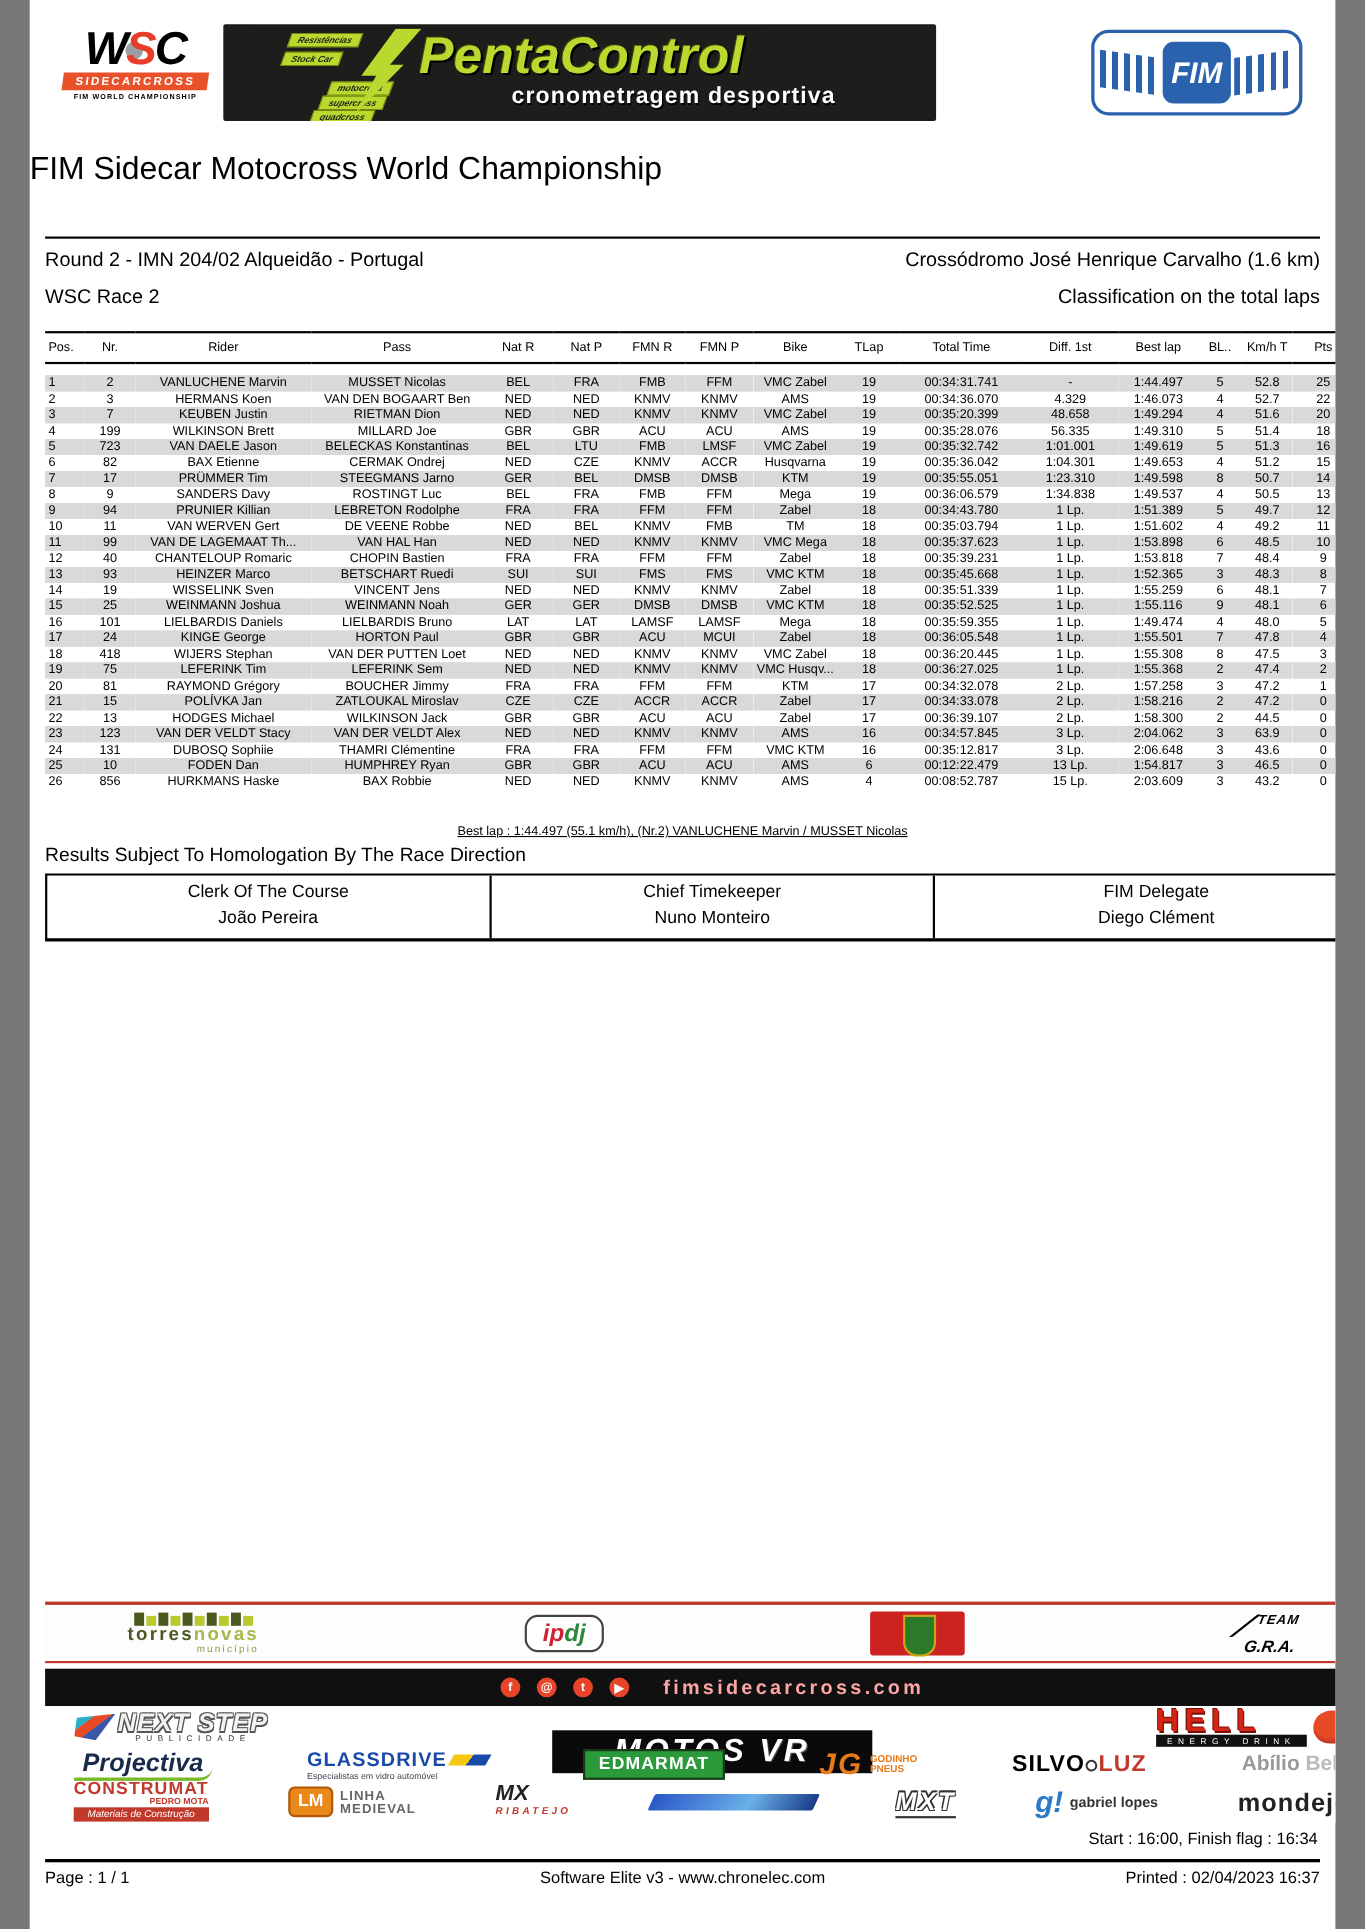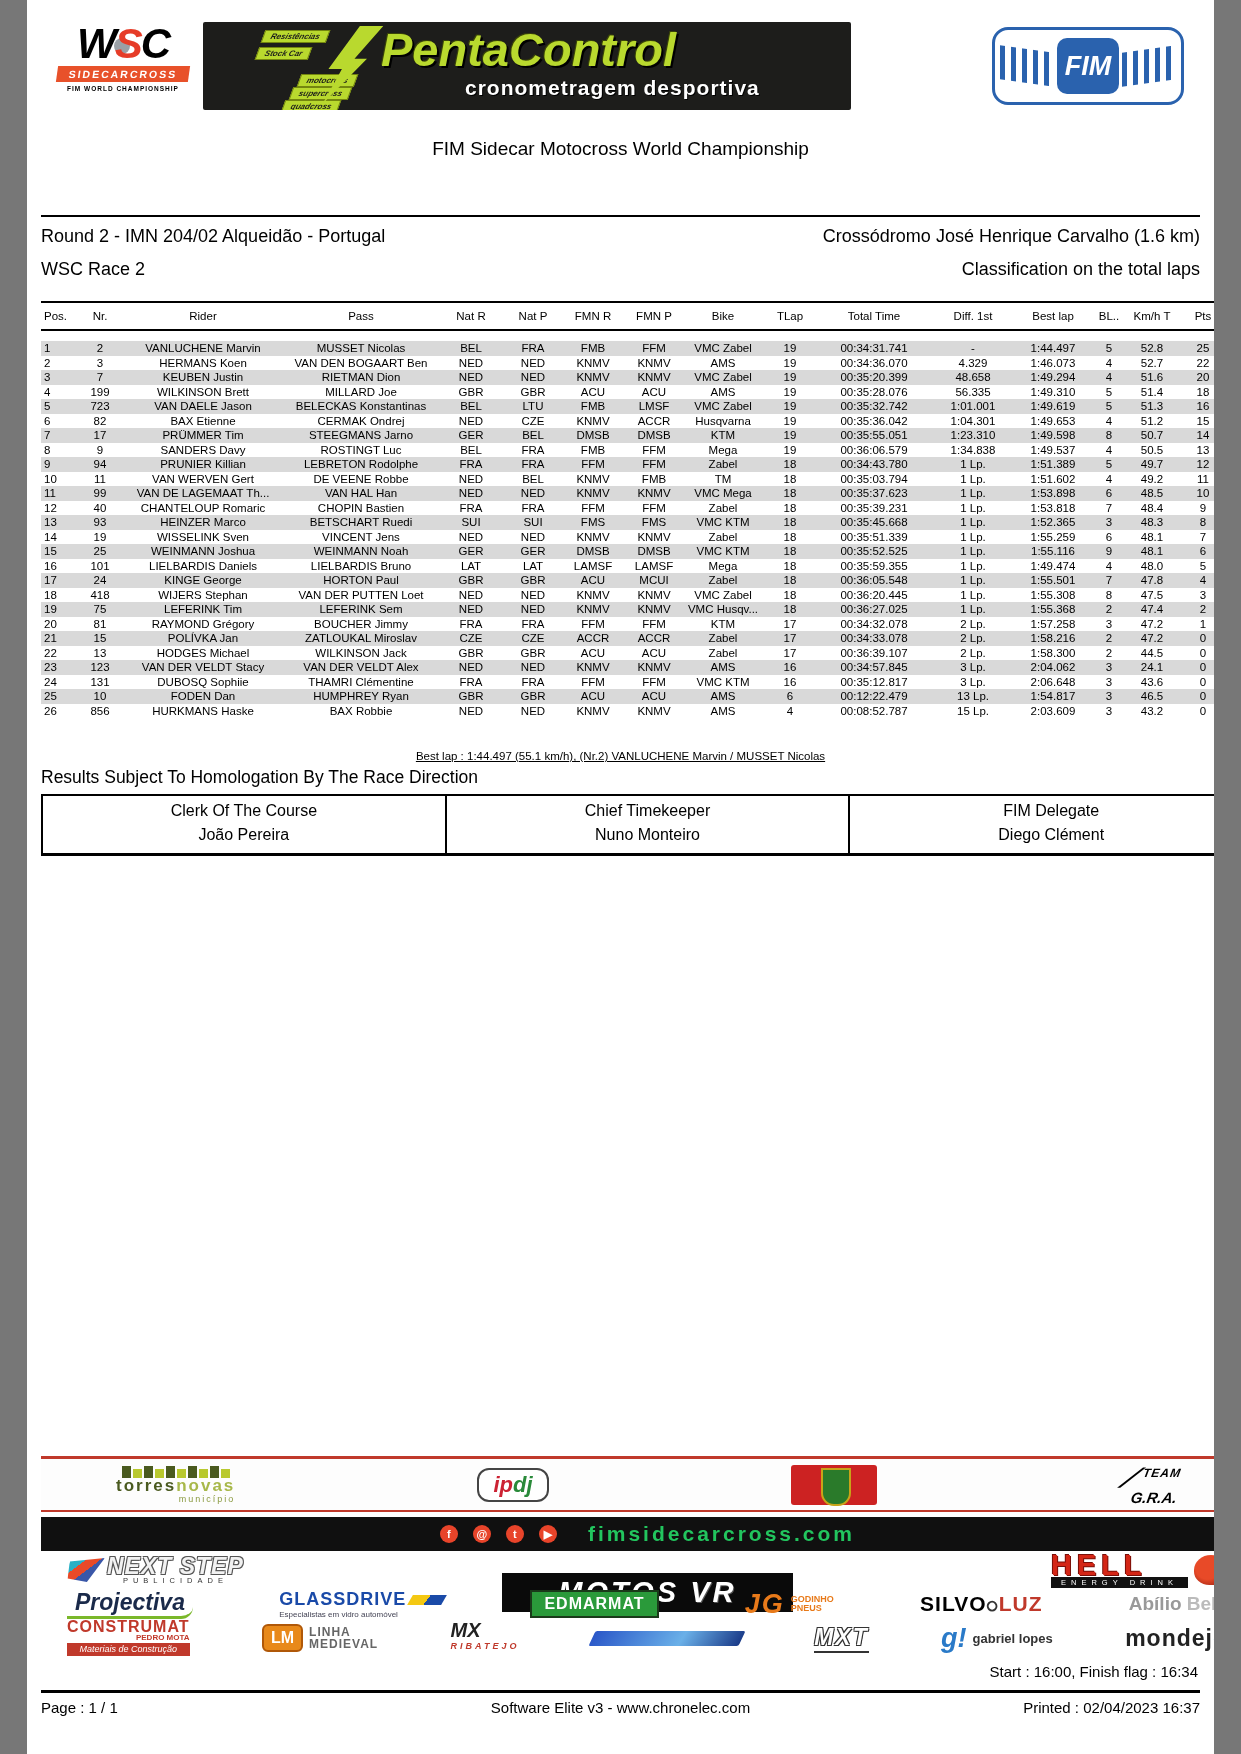--- a/index.html
+++ b/index.html
@@ -29,21 +29,21 @@
         letter-spacing:1px;white-space:nowrap;text-shadow:1px 1px 0 #000;}
 
   .fim{margin-left:auto;width:176px;height:72px;margin-top:5px;border:3px solid #2a62ae;border-radius:16px;
        background:#fff;display:flex;align-items:center;justify-content:center;overflow:hidden;padding:0 5px;}
   .fim-wing{flex:1;height:34px;background:repeating-linear-gradient(90deg,#2a62ae 0 5px,#fff 5px 11px);}
   .fim-wing.left{transform:skewY(8deg);}  .fim-wing.right{transform:skewY(-8deg);}
   .fim-center{width:62px;height:56px;background:#2a62ae;border-radius:10px;color:#fff;font-weight:bold;
        font-style:italic;font-size:27px;display:flex;align-items:center;justify-content:center;flex:none;margin:0 3px;}
 
   
-  .title{position:absolute;top:138px;left:0;right:0;text-align:center;font-size:19px;}
+  .title{position:absolute;top:138px;left:0;right:0;font-size:29px;}
   .datetime{position:absolute;top:181px;left:0;right:0;text-align:center;font-size:17px;}
   .rule1{position:absolute;top:215px;left:14px;right:14px;border-top:2px solid #000;}
   .event-row{position:absolute;top:226px;left:14px;right:14px;display:flex;justify-content:space-between;font-size:18px;}
   .race-row{position:absolute;top:259px;left:14px;right:14px;display:flex;justify-content:space-between;font-size:18px;}
 
   
   .results{position:absolute;top:301px;left:14px;width:1190px;border-collapse:collapse;table-layout:fixed;
            font-size:11.5px;border-top:2px solid #000;}
   .results th{font-weight:normal;border-bottom:2px solid #000;text-align:center;padding:0;height:26px;
            vertical-align:middle;overflow:hidden;white-space:nowrap;}
@@ -84,21 +84,21 @@
         border:2px solid #c8a418;border-radius:0 0 13px 13px;}
   .gra{text-align:right;font-style:italic;font-weight:bold;transform:skewX(-10deg);line-height:13px;}
   .gra .g1{font-size:12px;letter-spacing:1px;}
   .gra .g2{font-size:15px;}
   .gra .slash{font-size:26px;float:left;margin-right:4px;line-height:26px;}
 
   .social-bar{position:absolute;top:1517px;left:14px;width:1213px;height:34px;background:#101010;
       display:flex;align-items:center;justify-content:center;gap:15px;}
   .sicon{width:18px;height:18px;border-radius:50%;background:#e8442a;color:#fff;font-size:11px;
       font-weight:bold;display:flex;align-items:center;justify-content:center;}
-  .site{color:#22c55e;font-weight:bold;font-size:21px;letter-spacing:3px;margin-left:16px;}
+  .site{color:#fca5a5;font-weight:bold;font-size:18px;letter-spacing:3px;margin-left:16px;}
 
   .sponsor-area{position:absolute;top:1551px;left:14px;width:1213px;height:106px;background:#fff;
       padding:2px 26px;box-sizing:border-box;display:flex;flex-direction:column;justify-content:space-between;}
   .srow{display:flex;align-items:center;justify-content:space-between;height:34px;}
   .sp{display:flex;align-items:center;gap:6px;}
   .ns-mark{width:34px;height:24px;background:linear-gradient(135deg,#2ab0c5 30%,#e84a28 30% 55%,#3a57a8 55%);
       transform:skewX(-18deg);clip-path:polygon(0 15%,100% 0,70% 100%,10% 85%);}
   .ns-text{font-style:italic;font-weight:bold;font-size:23px;color:#f2f2f2;text-shadow:-1px -1px 0 #555,1px -1px 0 #555,-1px 1px 0 #555,1px 1px 0 #555;letter-spacing:1px;line-height:20px;}
   .ns-sub{font-size:7.5px;letter-spacing:5px;color:#333;text-align:center;}
   .motos-vr{background:#0a0a0a;color:#fff;font-style:italic;font-weight:bold;font-size:29px;
@@ -632,21 +632,21 @@
           <td>NED</td>
           <td>NED</td>
           <td>KNMV</td>
           <td>KNMV</td>
           <td>AMS</td>
           <td>16</td>
           <td>00:34:57.845</td>
           <td>3 Lp.</td>
           <td>2:04.062</td>
           <td>3</td>
-          <td>24.1</td>
+          <td>63.9</td>
           <td>0</td>
         </tr>
         <tr>
           <td>24</td>
           <td>131</td>
           <td>DUBOSQ Sophiie</td>
           <td>THAMRI Clémentine</td>
           <td>FRA</td>
           <td>FRA</td>
           <td>FFM</td>

